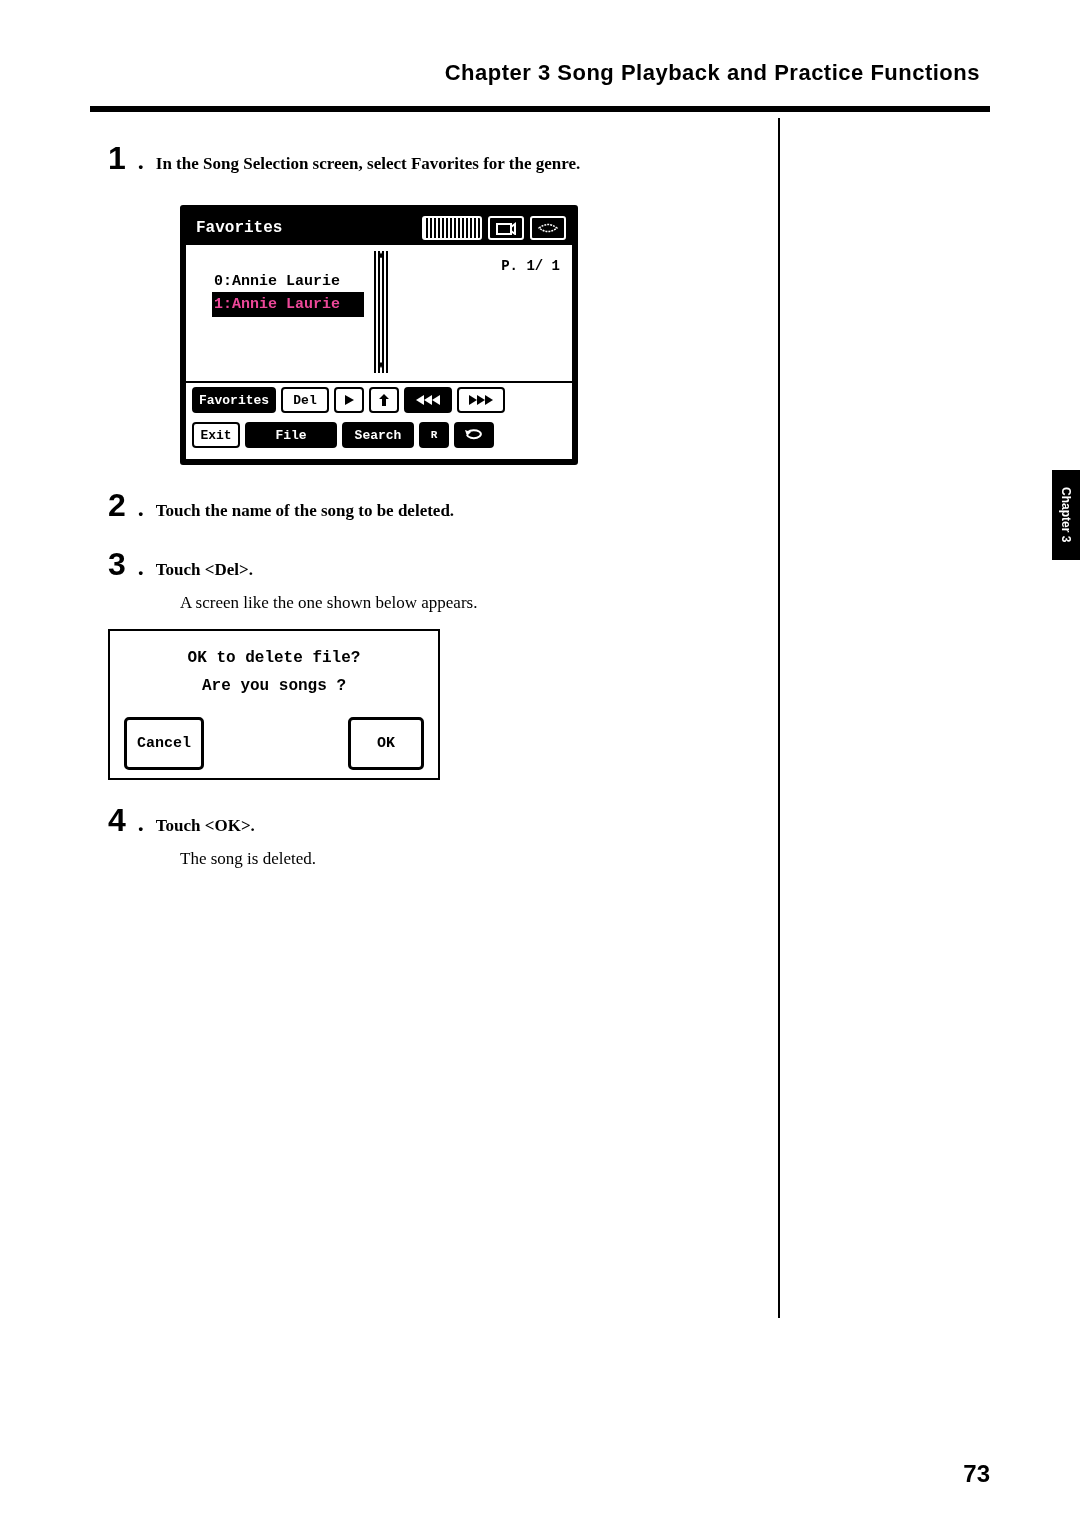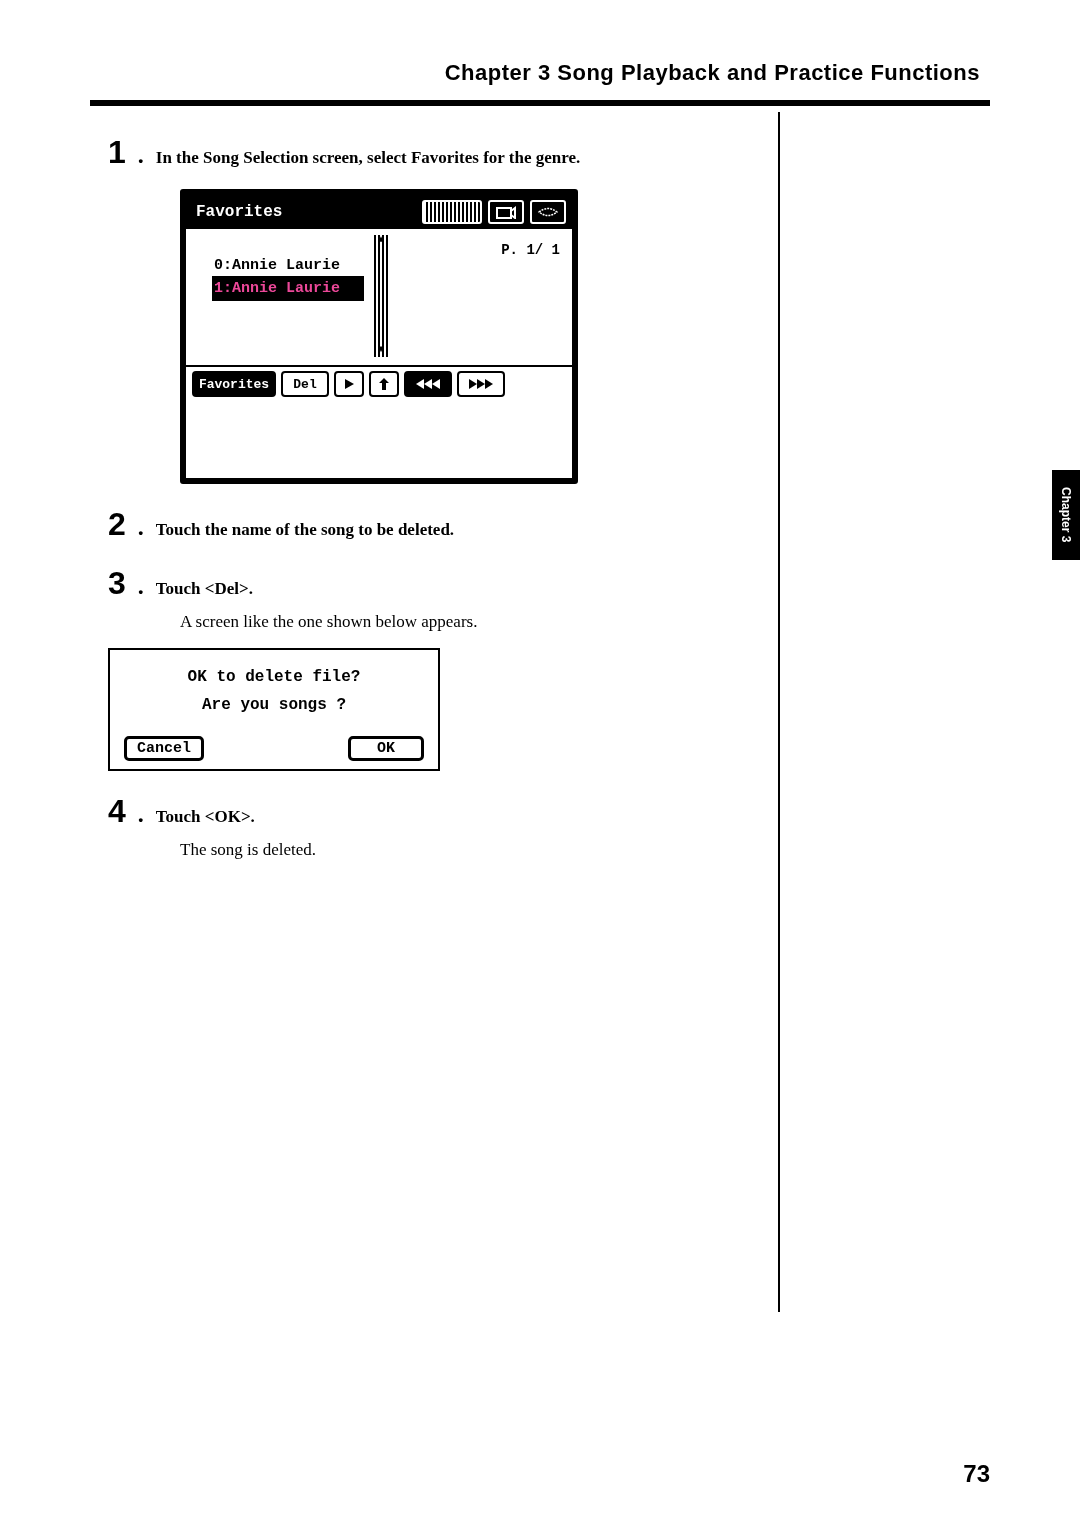--- a/index.html
+++ b/index.html
@@ -1,33 +1,33 @@
 <!DOCTYPE html>
 <html><head>
 <meta charset="utf-8">
 <style>
   * { box-sizing: border-box; margin: 0; padding: 0; }
   html, body { width: 1080px; height: 1528px; background: #fff; font-family: Georgia, 'Times New Roman', serif; color: #000; }
   .page { position: relative; width: 1080px; height: 1528px; padding: 60px 90px 40px 90px; }
-  .chapter-header { font-weight: bold; font-size: 22px; text-align: right; letter-spacing: 0.5px; padding-right: 10px; padding-bottom: 14px; font-family: Arial, Helvetica, sans-serif; }
+  .chapter-header { font-weight: bold; font-size: 22px; text-align: right; letter-spacing: 0.5px; padding-right: 10px; padding-bottom: 20px; font-family: Arial, Helvetica, sans-serif; }
   .thick-rule { border: none; border-top: 6px solid #000; margin-bottom: 6px; }
   .content-wrap { position: relative; display: flex; }
   .main-col { width: 690px; border-right: 2px solid #000; padding-right: 40px; min-height: 1200px; }
   .section-row { display: flex; align-items: baseline; gap: 14px; margin-top: 18px; }
   .section-square { width: 22px; height: 22px; background: #000; display: inline-block; position: relative; top: 4px; }
   .section-title { font-size: 28px; font-weight: bold; font-family: Arial, Helvetica, sans-serif; letter-spacing: 0.5px; }
   .intro { margin-left: 90px; margin-top: 10px; font-size: 17px; }
   .step-row { display: flex; align-items: baseline; gap: 12px; margin-top: 22px; margin-left: 18px; }
   .step-num { font-size: 32px; font-weight: bold; font-family: Arial, Helvetica, sans-serif; }
   .step-dot { font-size: 24px; font-weight: bold; }
   .step-text { font-size: 17px; font-weight: bold; }
   .sub-text { margin-left: 90px; margin-top: 10px; font-size: 17px; }
 
   
-  .lcd1 { width: 398px; height: 295px; margin-left: 90px; margin-top: 18px; background: #fff; border: 6px solid #000; border-radius: 3px; position: relative; font-family: 'Courier New', monospace; }
+  .lcd1 { width: 398px; height: 260px; margin-left: 90px; margin-top: 28px; background: #fff; border: 6px solid #000; border-radius: 3px; position: relative; font-family: 'Courier New', monospace; }
   .lcd1 .topbar { height: 34px; background: #000; display: flex; align-items: center; padding: 0 6px; gap: 6px; }
   .lcd1 .title { color: #fff; font-size: 16px; font-weight: bold; padding-left: 4px; flex: 0 0 auto; }
   .lcd1 .spacer { flex: 1; }
   .hatched { background: repeating-linear-gradient(90deg,#fff 0,#fff 2px,#000 2px,#000 4px); }
   .lcd1 .volbtn { width: 60px; height: 24px; border: 2px solid #fff; border-radius: 3px; }
   .lcd1 .tvbtn, .lcd1 .eyebtn { width: 36px; height: 24px; border: 2px solid #fff; border-radius: 3px; background:#000; display:flex; align-items:center; justify-content:center; }
   .lcd1 .tvbtn svg, .lcd1 .eyebtn svg { stroke:#fff; fill:none; }
   .lcd1 .midarea { position: relative; height: 136px; padding: 6px 8px 0 8px; }
   .lcd1 .pagenum { position: absolute; top: 13px; right: 12px; font-size: 14px; font-weight: bold; }
   .lcd1 .songlist { position: absolute; left: 26px; top: 26px; width: 152px; }
@@ -45,21 +45,21 @@
   .lbtn.w2 { width: 48px; }
   .lbtn.w3 { width: 92px; }
   .lbtn.w4 { width: 72px; }
   .lbtn svg { display:block; }
 
   
   .dialog { width: 332px; margin-left: 18px; margin-top: 16px; border: 2px solid #000; padding: 18px 10px 8px 10px; font-family: 'Courier New', monospace; }
   .dialog .dtitle { text-align: center; font-size: 16px; font-weight: bold; }
   .dialog .dmsg { text-align: center; font-size: 16px; font-weight: bold; margin-top: 10px; }
   .dialog .dbtns { display: flex; justify-content: space-between; margin-top: 22px; padding: 0 4px; }
-  .dialog .dbtn { border: 3px solid #000; border-radius: 5px; padding: 1px 10px; font-size: 15px; font-weight: bold; background: #fff; min-width: 76px; text-align:center; }
+  .dialog .dbtn { border: 3px solid #000; border-radius: 5px; padding: 15px 10px; font-size: 15px; font-weight: bold; background: #fff; min-width: 76px; text-align:center; }
 
   
   .side-tab { position: absolute; right: 0; top: 470px; width: 28px; height: 90px; background: #000; color: #fff; font-size: 12px; font-family: Arial, sans-serif; writing-mode: vertical-rl; text-align: center; display: flex; align-items: center; justify-content: center; font-weight: bold; }
 
   .page-num { position: absolute; bottom: 40px; right: 90px; font-size: 24px; font-weight: bold; font-family: Arial, sans-serif; }
 </style>
 </head>
 <body>
 
 <div class="page">
@@ -126,20 +126,34 @@
               </svg>
           </span>
           <span class="lbtn w2">
             <svg width="26" height="12" viewBox="0 0 26 12">
                 <polygon points="1,1 9,6 1,11" fill="#000"></polygon>
                 <polygon points="9,1 17,6 9,11" fill="#000"></polygon>
                 <polygon points="17,1 25,6 17,11" fill="#000"></polygon>
               </svg>
           </span>
         </div>
+        <div class="row2">
+          <span class="lbtn" style="width:48px">Exit</span>
+          <span class="lbtn dark w3">File</span>
+          <span class="lbtn dark w4">Search</span>
+          <span class="lbtn sq dark">
+            <span style="color:#fff;font-size:11px;">R</span>
+          </span>
+          <span class="lbtn dark" style="width:40px">
+            <svg width="22" height="14" viewBox="0 0 22 14">
+                <path d="M4 7 A7 4 0 1 0 5 4" stroke="#fff" stroke-width="2" fill="none"></path>
+                <polygon points="2,2 8,4 4,8" fill="#fff"></polygon>
+              </svg>
+          </span>
+        </div>
       </div>
 
       <div class="step-row">
         <span class="step-num">2</span>
           <span class="step-dot">.</span>
         <span class="step-text">Touch the name of the song to be deleted.</span>
       </div>
 
       <div class="step-row">
         <span class="step-num">3</span>

